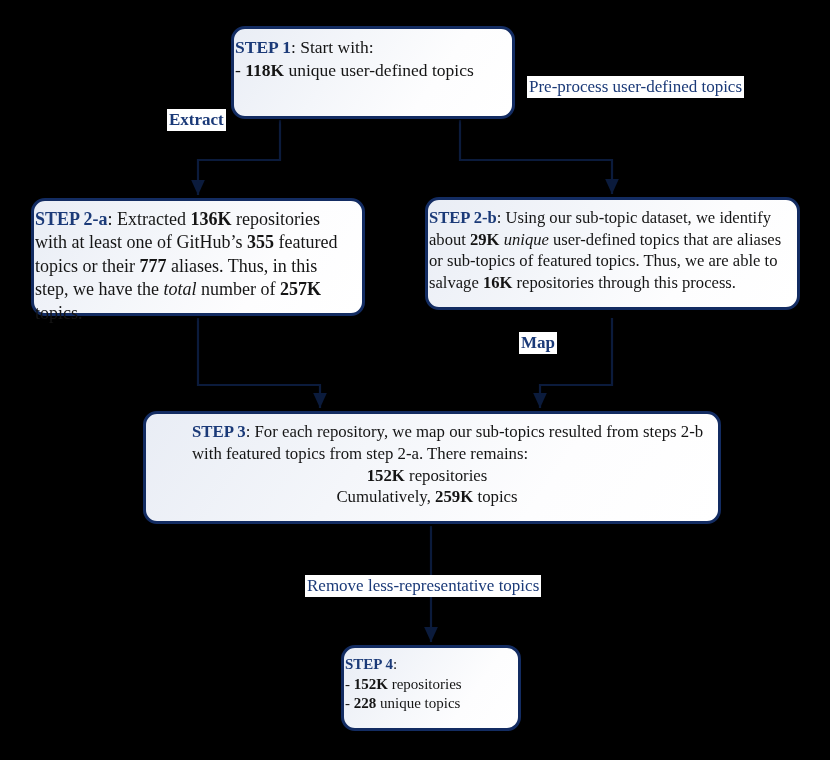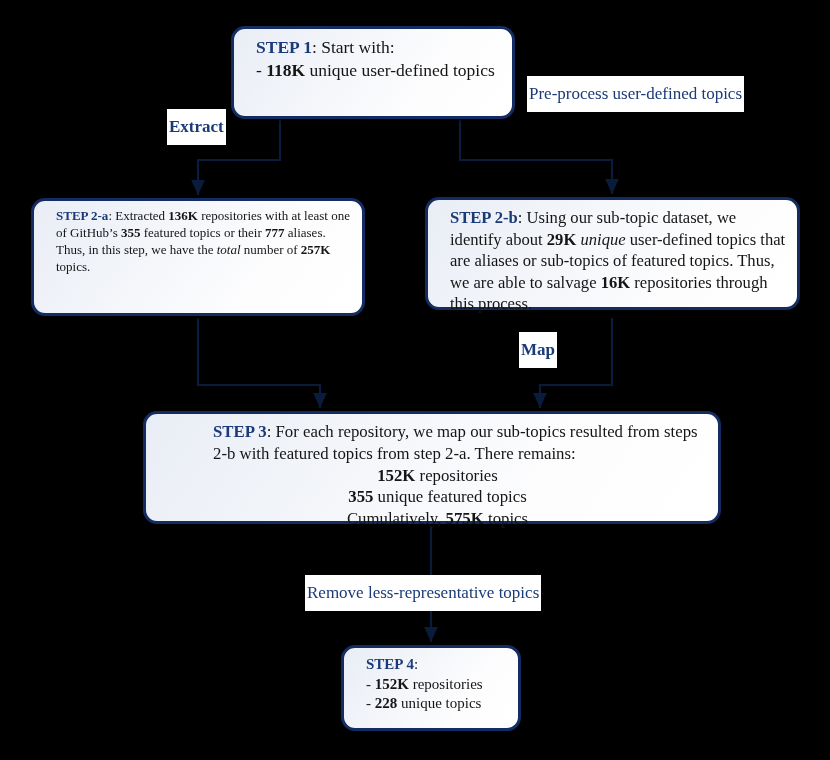--- a/index.html
+++ b/index.html
@@ -21,47 +21,47 @@
     position: absolute;
     box-sizing: border-box;
     border: 3px solid #132c62;
     border-radius: 14px;
     background: linear-gradient(125deg, #e9edf5 0%, #f4f6fa 38%, #fdfdfe 70%, #ffffff 100%);
     box-shadow: 0 2px 3px rgba(0,0,0,0.55);
     color: #151515;
     line-height: 1.30;
   }
   .node .body {
-    padding: 7px 11px 7px 22px;
+    padding: 7px 11px 7px 1px;
   }
   .node b, .node .step {
     font-weight: bold;
   }
   .step {
     color: #1b3a78;
   }
   .node i { font-style: italic; }
 
   
   #step1      { left: 231px; top: 26px;  width: 284px; height: 93px;  font-size: 17.5px; }
-  #step2a     { left: 31px;  top: 198px; width: 334px; height: 118px; font-size: 13px; }
+  #step2a     { left: 31px;  top: 198px; width: 334px; height: 118px; font-size: 18px; }
   #step2b     { left: 425px; top: 197px; width: 375px; height: 113px; font-size: 16.6px; }
   #step3      { left: 143px; top: 411px; width: 578px; height: 113px; font-size: 16.8px; text-align: center; }
   #step4      { left: 341px; top: 645px; width: 180px; height: 86px;  font-size: 15px; }
 
   #step3 .l1 { text-align: left; margin-left: 45px; }
 
   
   .edge-label {
     position: absolute;
     background: #ffffff;
     color: #1b3a78;
     white-space: nowrap;
     line-height: 1.05;
-    padding: 9px 2px;
+    padding: 2px 2px;
   }
   #lbl-extract {
     left: 167px; top: 109px;
     font-size: 17px; font-weight: bold;
   }
   #lbl-preprocess {
     left: 527px; top: 76px;
     font-size: 17px;
   }
   #lbl-map {
@@ -118,22 +118,21 @@
   </div>
 
   <div class="node" id="step2b">
     <div class="body"><span class="step">STEP 2-b</span><span>: Using our sub-topic dataset, we identify about </span><b>29K</b><i> unique</i><span> user-defined topics that are aliases or sub-topics of featured topics. Thus, we are able to salvage </span><b>16K</b><span> repositories through this process.</span></div>
   </div>
 
   <div class="node" id="step3">
     <div class="body">
       <div class="l1"><span class="step">STEP 3</span><span>: For each repository, we map our sub-topics resulted from steps 2-b with featured topics from step 2-a. There remains:</span></div>
       <div><b>152K</b><span> repositories</span></div>
-      <div><b>355</b><span> unique featured topics</span></div>
-      <div><span>Cumulatively, </span><b>575K</b><span> topics</span></div>
+      <div><span>Cumulatively, </span><b>259K</b><span> topics</span></div>
     </div>
   </div>
 
   <div class="node" id="step4">
     <div class="body">
       <div><span class="step">STEP 4</span><span>:</span></div>
       <div>- <b>152K</b><span> repositories</span></div>
       <div>- <b>228</b><span> unique topics</span></div>
     </div>
   </div>

